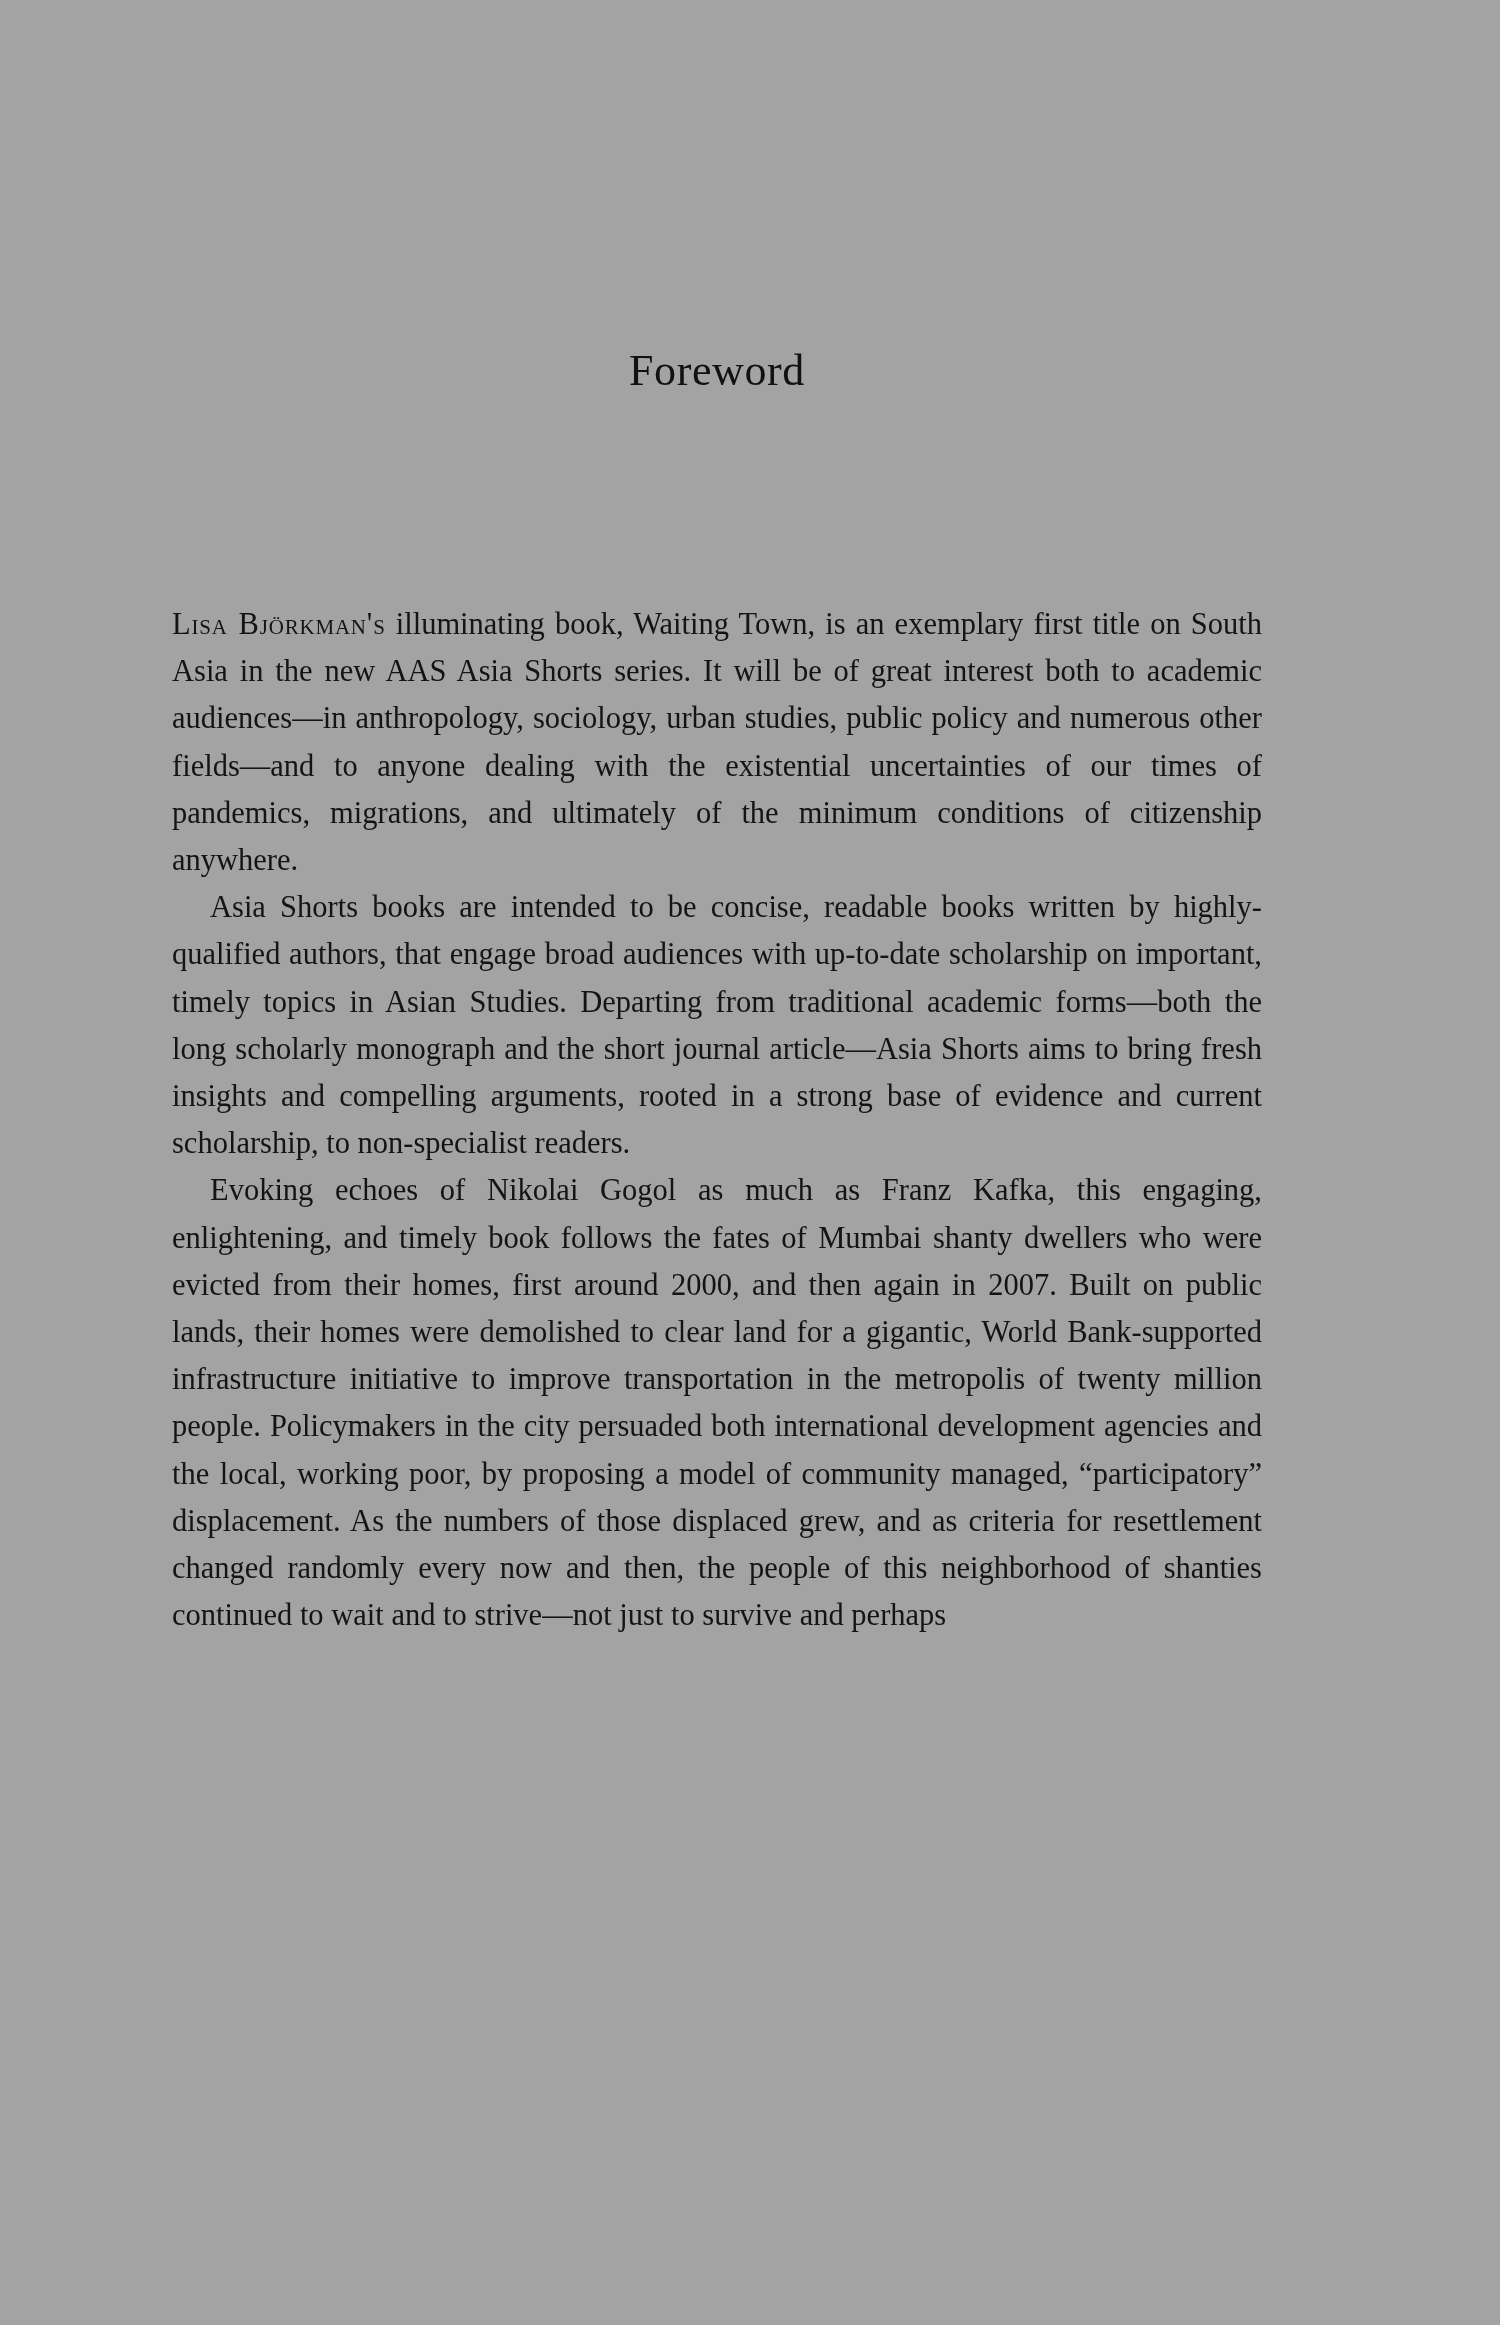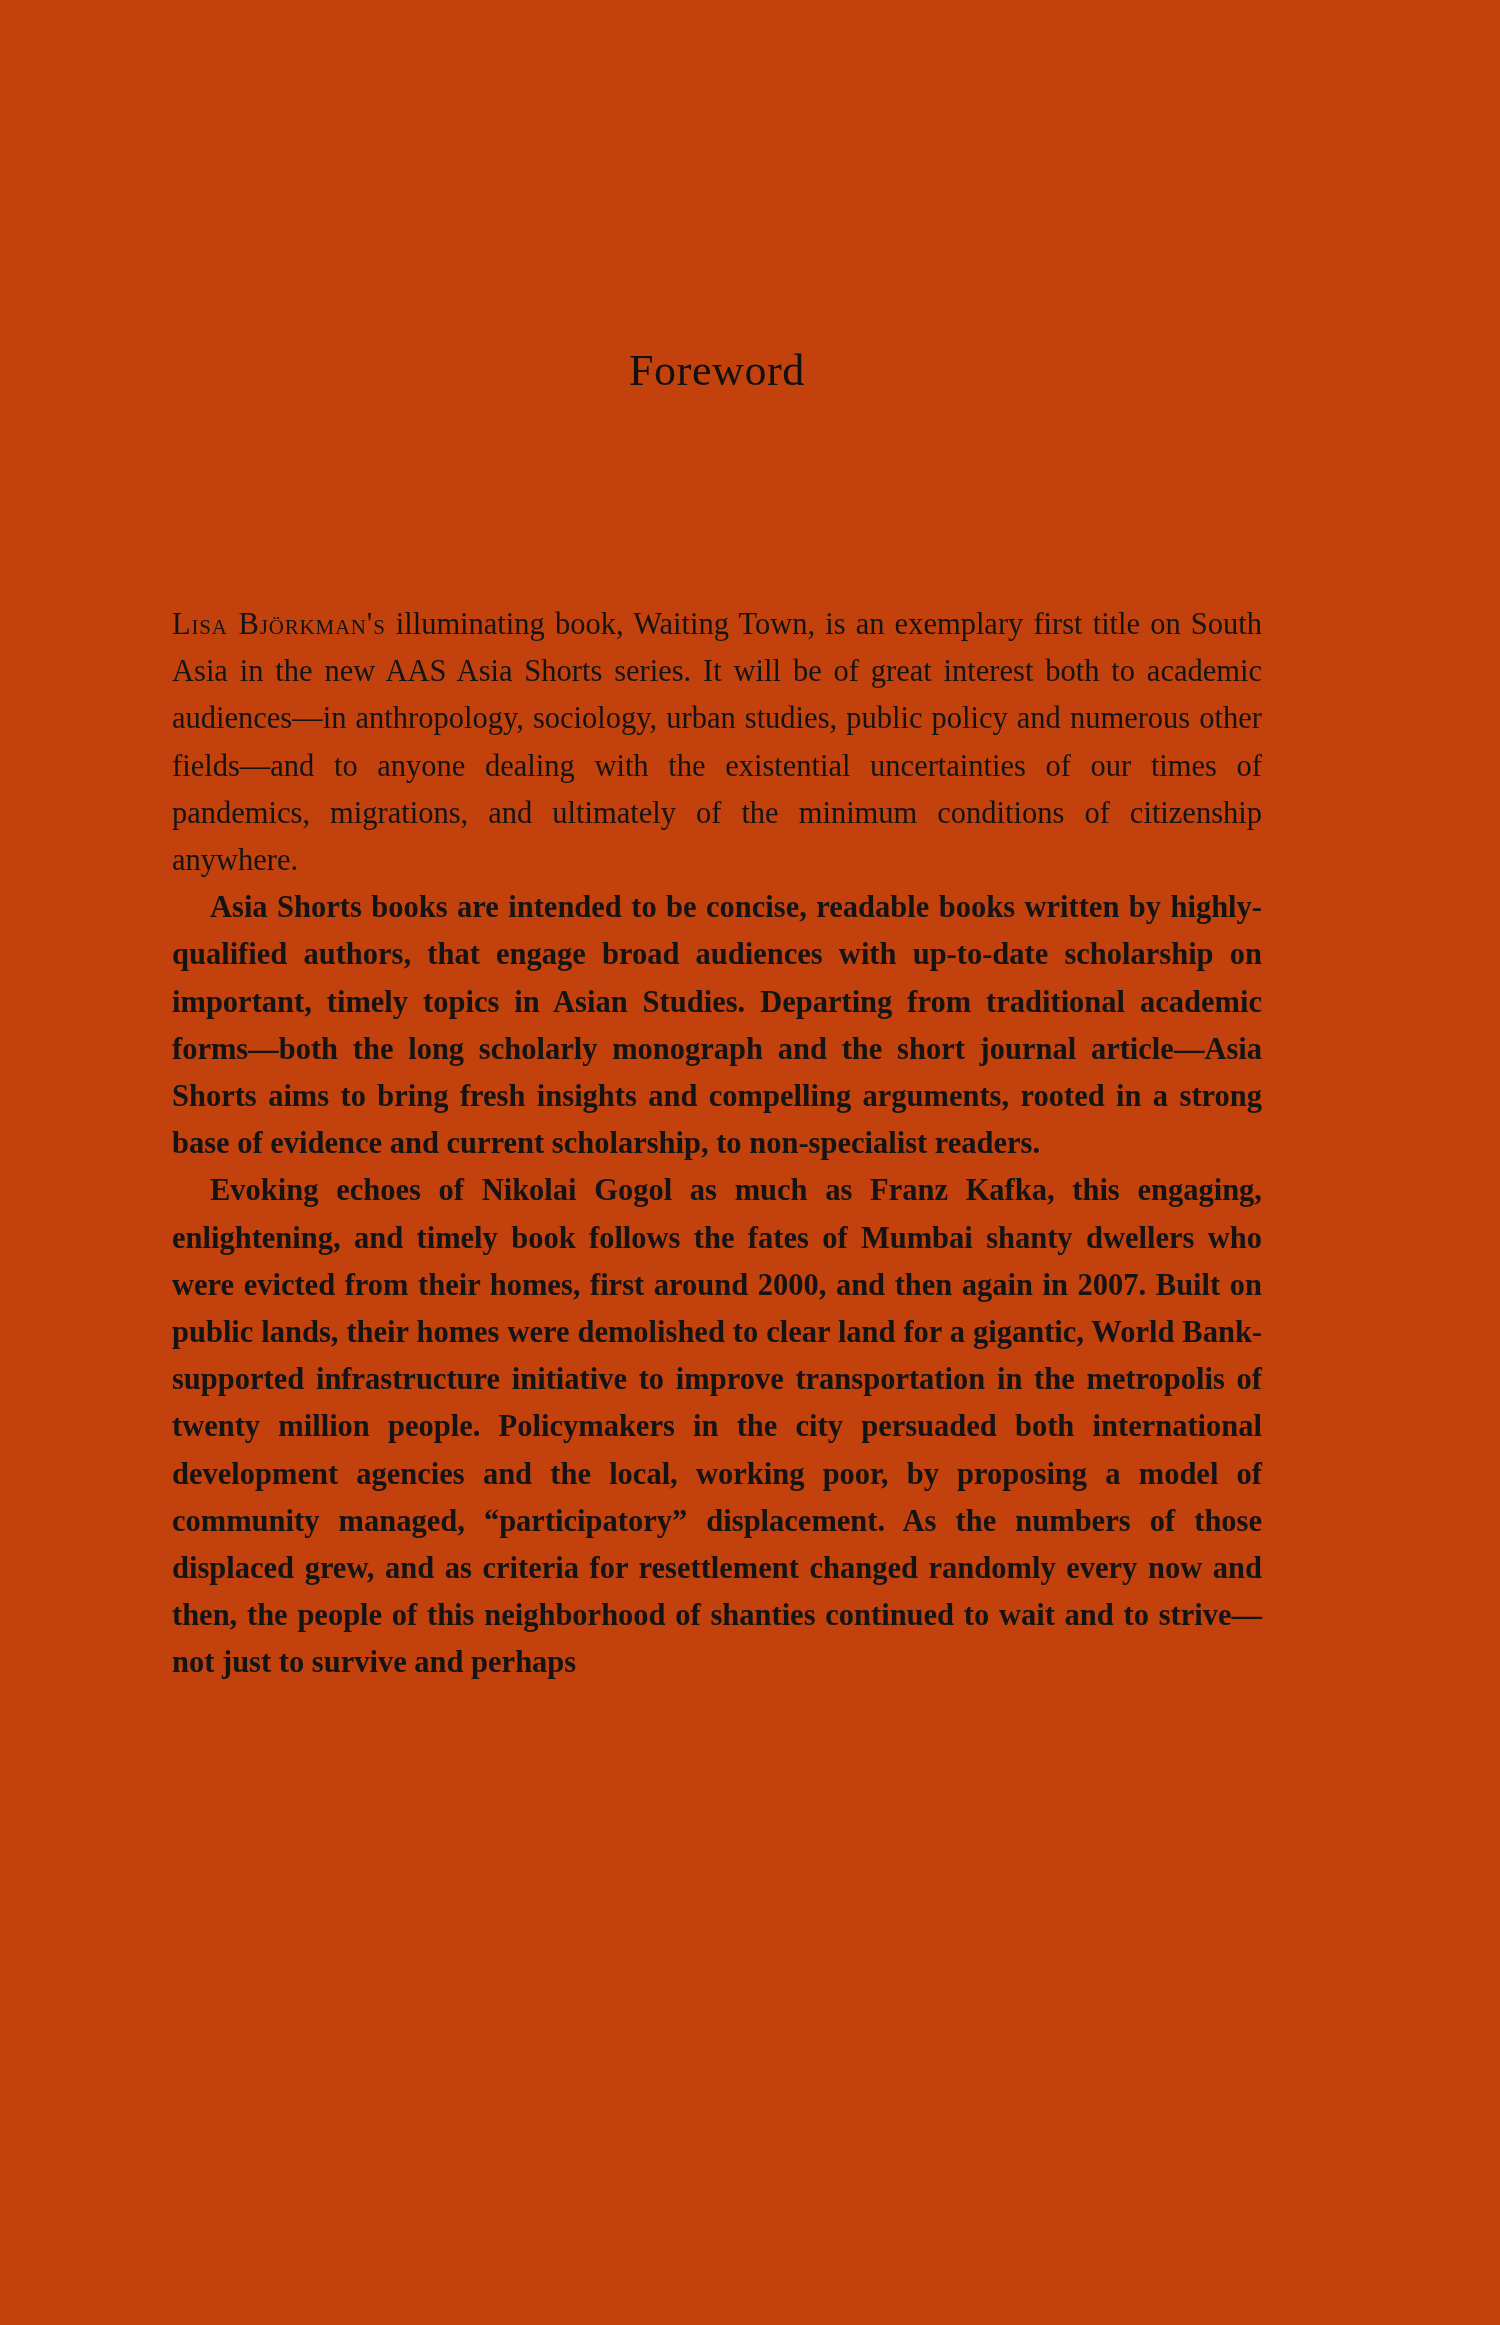--- a/index.html
+++ b/index.html
@@ -11,21 +11,21 @@
     width: 1500px;
     height: 2325px;
     font-family: "Liberation Serif", serif;
     color: #111111;
     -webkit-font-smoothing: antialiased;
   }
   .page {
     position: relative;
     width: 1500px;
     height: 2325px;
-    background: #c2410c;
+    background: #a3a3a3;
     overflow: hidden;
   }
   .content {
     position: absolute;
     left: 172px;
     top: 0;
     width: 1090px;
   }
   .chapter-title {
     margin: 0;
@@ -44,21 +44,20 @@
     margin: 0;
     font-size: 30.5px;
     line-height: 47.2px;
     text-align: justify;
     text-justify: inter-word;
     color: #141414;
     hyphens: none;
   }
   p.para + p.para {
     text-indent: 38px;
-    font-weight: bold;
   }
   .smallcaps {
     font-variant: small-caps;
     letter-spacing: 0.8px;
     margin-top: 23px;
   }
   .italic {
   }
 </style>
 </head>

